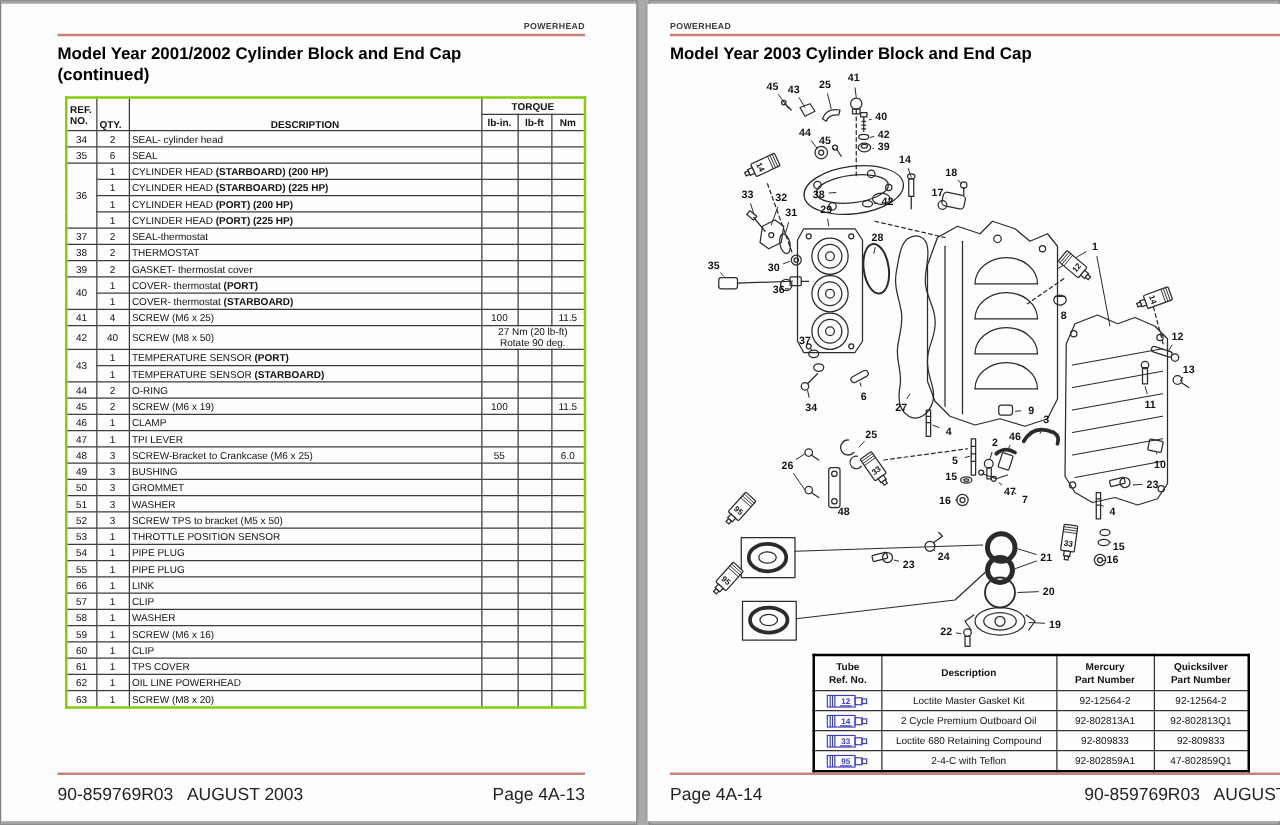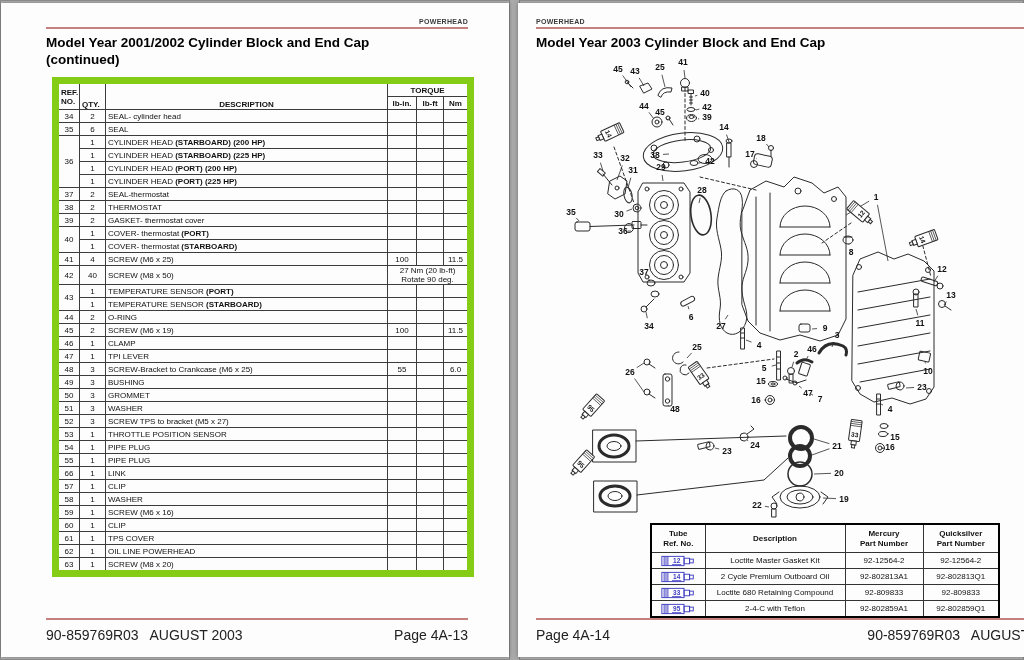--- a/index.html
+++ b/index.html
@@ -9,21 +9,21 @@
   .page-right{left:518px;width:576px;}
   .gap{position:absolute;left:509px;top:0;width:9px;height:660px;background:#aaaaaa;border-left:1px solid #868686;border-right:1px solid #868686;}
   .powerhead{font-size:7px;font-weight:bold;color:#3a3a3a;letter-spacing:.3px;}
   .t-right{text-align:right;}
   .rule{height:2px;background:#c5817e;}
   .page-title{font-size:13.5px;font-weight:bold;color:#000;line-height:17px;margin:5px 0 4px 0;}
   
   .lp-head{margin:15px 41px 0 45px;}
   .parts-table{border-collapse:collapse;table-layout:fixed;width:417px;margin:9px 0 0 6px;font-size:8px;color:#111;}
   .parts-table th,.parts-table td{border:1px solid #3c3c3c;padding:0 2px;height:12px;line-height:9px;overflow:hidden;}
-  .parts-table{border:7px solid #84cc16;padding-left:15px;}
+  .parts-table{border:2px solid #84cc16;padding-left:15px;}
   .parts-table th{font-weight:bold;}
   .h-ref{text-align:left;vertical-align:middle;white-space:pre-line;line-height:8px;padding-left:2px;}
   .h-qty{text-align:left;vertical-align:bottom;padding-left:2px;}
   .h-desc{text-align:center;vertical-align:bottom;}
   .h-torque,.h-sub{vertical-align:middle;}
   .cref,.cqty{text-align:center;vertical-align:middle;}
   .cdesc{text-align:left;padding-left:4px;vertical-align:middle;}
   .ctq{text-align:center;vertical-align:middle;}
   .cnote{height:25px;text-align:center;vertical-align:middle;white-space:pre-line;line-height:10px;}
   .pfoot{position:absolute;left:45px;right:41px;bottom:14px;}
@@ -250,21 +250,21 @@
               <td class="cref">51</td>
               <td class="cqty">3</td>
               <td class="cdesc"><span>WASHER</span></td>
               <td class="ctq"></td>
               <td class="ctq"></td>
               <td class="ctq"></td>
             </tr>
             <tr>
               <td class="cref">52</td>
               <td class="cqty">3</td>
-              <td class="cdesc"><span>SCREW TPS to bracket (M5 x 27)</span></td>
+              <td class="cdesc"><span>SCREW TPS to bracket (M5 x 50)</span></td>
               <td class="ctq"></td>
               <td class="ctq"></td>
               <td class="ctq"></td>
             </tr>
             <tr>
               <td class="cref">53</td>
               <td class="cqty">1</td>
               <td class="cdesc"><span>THROTTLE POSITION SENSOR</span></td>
               <td class="ctq"></td>
               <td class="ctq"></td>
@@ -916,21 +916,21 @@
                   <line x1="6.5" y1="2" x2="6.5" y2="12"></line>
                   <line x1="8.5" y1="2" x2="8.5" y2="12"></line>
                   <rect x="26" y="4" width="6" height="6"></rect>
                   <rect x="32" y="5" width="4" height="4"></rect>
                   <line x1="13" y1="11" x2="23" y2="11"></line>
                 </g>
                 <text x="18" y="9.5" text-anchor="middle" font-size="7" font-weight="bold" fill="#3c3cc0">95</text>
               </svg></td>
             <td>2-4-C with Teflon</td>
             <td>92-802859A1</td>
-            <td>92-802859Q1</td>
+            <td>47-802859Q1</td>
           </tr>
         </tbody>
     </table>
 
     <div class="pfoot">
       <div class="rule"></div>
       <div class="frow">
         <span>Page 4A-14</span>
         <span>90-859769R03   AUGUST 2003</span>
       </div>

